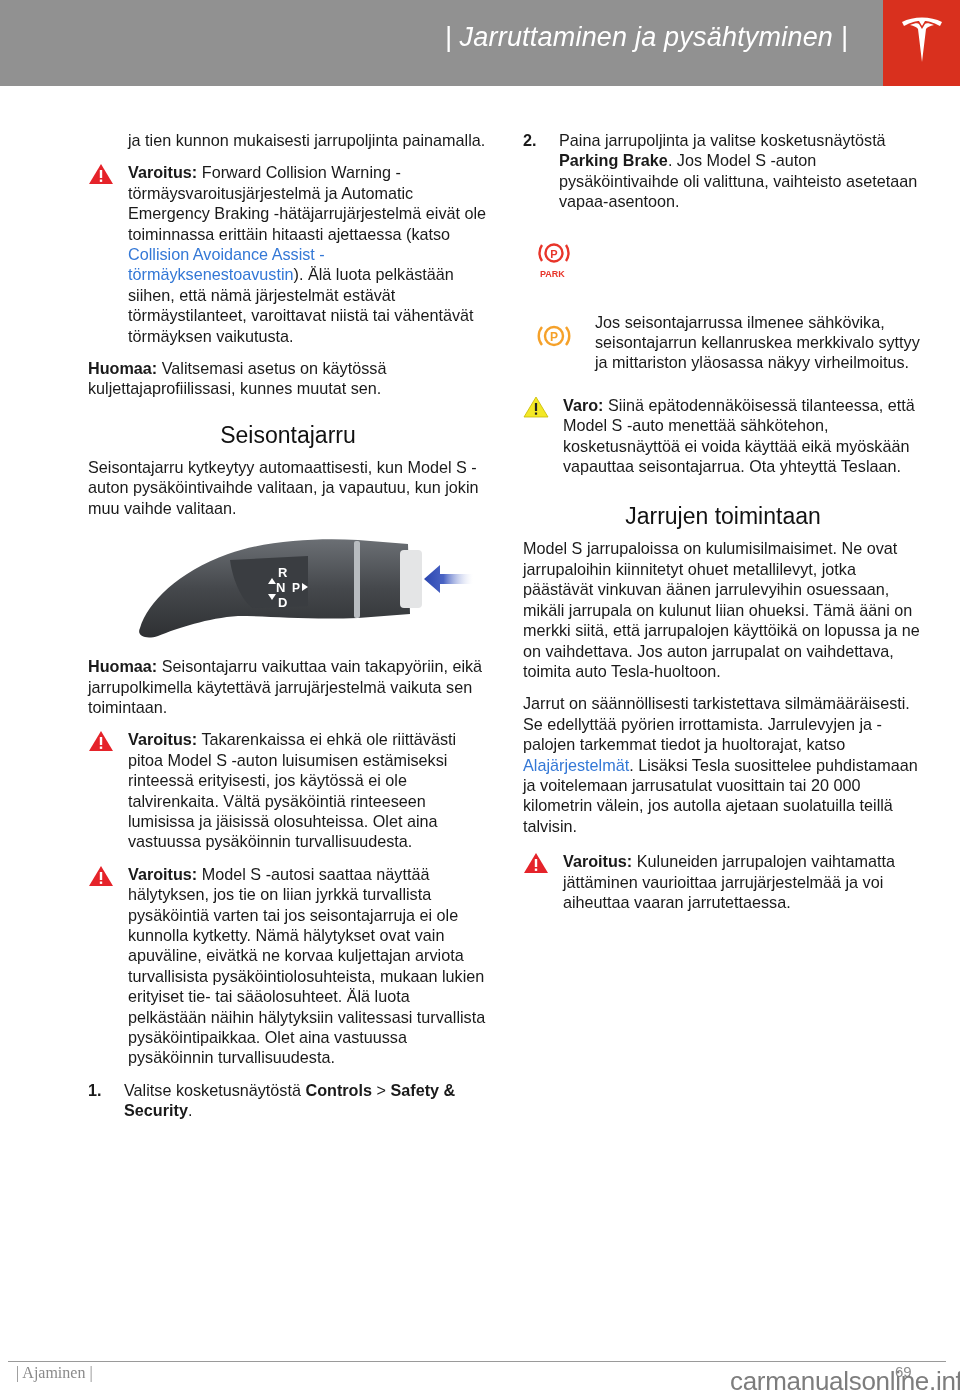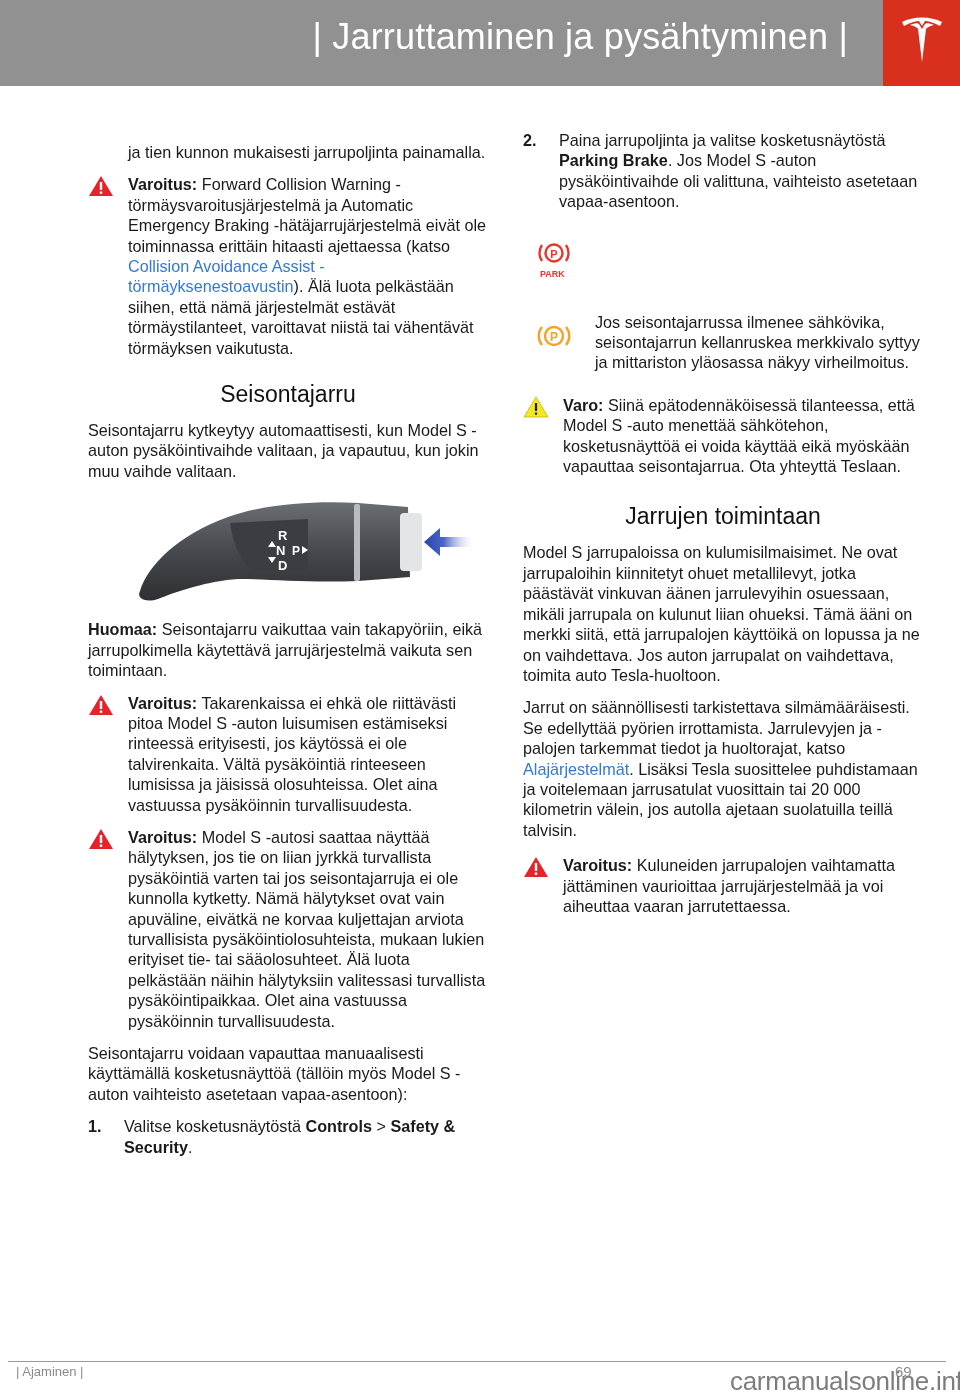--- a/index.html
+++ b/index.html
@@ -1,46 +1,46 @@
 <!DOCTYPE html>
 <html><head>
 <meta charset="utf-8">
 <style>
   html, body { margin: 0; padding: 0; background: #ffffff; }
   body { width: 960px; height: 1396px; position: relative; overflow: hidden;
          font-family: "Liberation Sans", "DejaVu Sans", sans-serif; color: #1a1a1a; }
   .header { position: absolute; left: 0; top: 0; width: 960px; height: 86px; background: #919191; }
-  .header-title { position: absolute; right: 112px; top: 16px; font-size: 36px; color: #ffffff; letter-spacing: 0.2px; white-space: nowrap; }
+  .header-title { position: absolute; right: 112px; top: 22px; font-size: 27px; color: #ffffff; letter-spacing: 0.2px; white-space: nowrap; font-style: italic; }
   .logo-box { position: absolute; right: 0; top: 0; width: 77px; height: 86px; background: #d9301e; }
   .logo-box svg { position: absolute; left: 18px; top: 16px; }
 
   .col { position: absolute; font-size: 16.2px; line-height: 20.4px; }
   .col-left { left: 88px; top: 130px; width: 400px; }
   .col-right { left: 523px; top: 130px; width: 400px; }
 
-  p { margin: 12px 0 12px 0; }
+  p { margin: 0 0 12px 0; }
   .indent { padding-left: 40px; }
   b { font-weight: bold; }
   .link { color: #3478d6; }
 
   .warn { position: relative; padding-left: 40px; margin: 0 0 12px 0; }
   .warn .tri { position: absolute; left: 0; top: 1px; width: 26px; height: 22px; }
 
   h2 { font-size: 23px; font-weight: normal; margin: 22px 0 8px 0; line-height: 28px; color: #111; text-align: center; }
 
   .lever { position: relative; width: 360px; height: 110px; margin: 14px 0 14px 30px; }
 
   .step { position: relative; padding-left: 36px; margin: 0 0 12px 0; }
   .step .num { position: absolute; left: 0; top: 0; font-weight: bold; }
 
   .ind { position: relative; padding-left: 72px; margin: 18px 0 22px 0; min-height: 60px; }
   .ind .ico { position: absolute; left: 14px; top: 10px; }
 
   .footer-line { position: absolute; left: 8px; top: 1361px; width: 938px; height: 1px; background: #9a9a9a; }
-  .footer-left { position: absolute; left: 16px; top: 1364px; font-size: 13px; color: #8a8a8a; }
+  .footer-left { position: absolute; left: 16px; top: 1364px; font-size: 16px; color: #8a8a8a; font-family: Liberation Serif, serif; }
   .footer-right { position: absolute; left: 895px; top: 1363px; font-size: 15px; color: #8a8a8a; }
   .watermark { position: absolute; left: 730px; top: 1366px; font-size: 26px; color: #7d7d7d; font-family: "Liberation Sans", sans-serif; letter-spacing: -0.3px; }
 </style>
 </head>
 <body>
 
 <div class="header">
   <div class="header-title">| Jarruttaminen ja pysähtyminen |</div>
   <div class="logo-box">
     <svg width="42" height="52" viewBox="0 0 42 52">
@@ -55,20 +55,21 @@
 
   <div class="warn">
     <svg class="tri" viewBox="0 0 26 22">
         <path d="M13 1 L25 21 L1 21 Z" fill="#e5232a"></path>
         <rect x="11.8" y="7" width="2.4" height="8" fill="#fff"></rect>
         <rect x="11.8" y="16.5" width="2.4" height="2.4" fill="#fff"></rect>
       </svg>
     <b>Varoitus:</b><span> Forward Collision Warning -törmäysvaroitusjärjestelmä ja Automatic Emergency Braking -hätäjarrujärjestelmä eivät ole toiminnassa erittäin hitaasti ajettaessa (katso </span><span class="link">Collision Avoidance Assist -törmäyksenestoavustin</span><span>). Älä luota pelkästään siihen, että nämä järjestelmät estävät törmäystilanteet, varoittavat niistä tai vähentävät törmäyksen vaikutusta.</span>
   </div>
 
+  <p><b>Huomaa:</b><span> Valitsemasi asetus on käytössä kuljettajaprofiilissasi, kunnes muutat sen.</span></p>
 
   <h2>Seisontajarru</h2>
   <p>Seisontajarru kytkeytyy automaattisesti, kun Model S -auton pysäköintivaihde valitaan, ja vapautuu, kun jokin muu vaihde valitaan.</p>
 
   <div class="lever">
     <svg width="360" height="110" viewBox="0 0 360 110">
       <defs>
         <linearGradient id="lv" x1="0" y1="0" x2="0" y2="1">
           <stop offset="0" stop-color="#6b6f74"></stop>
             <stop offset="0.5" stop-color="#45484c"></stop>
@@ -108,21 +109,20 @@
 
   <div class="warn">
     <svg class="tri" viewBox="0 0 26 22">
         <path d="M13 1 L25 21 L1 21 Z" fill="#e5232a"></path>
         <rect x="11.8" y="7" width="2.4" height="8" fill="#fff"></rect>
         <rect x="11.8" y="16.5" width="2.4" height="2.4" fill="#fff"></rect>
       </svg>
     <b>Varoitus:</b><span> Model S -autosi saattaa näyttää hälytyksen, jos tie on liian jyrkkä turvallista pysäköintiä varten tai jos seisontajarruja ei ole kunnolla kytketty. Nämä hälytykset ovat vain apuväline, eivätkä ne korvaa kuljettajan arviota turvallisista pysäköintiolosuhteista, mukaan lukien erityiset tie- tai sääolosuhteet. Älä luota pelkästään näihin hälytyksiin valitessasi turvallista pysäköintipaikkaa. Olet aina vastuussa pysäköinnin turvallisuudesta.</span>
   </div>
 
-  <p>Seisontajarru voidaan vapauttaa manuaalisesti käyttämällä kosketusnäyttöä (tällöin myös Model S -auton vaihteisto asetetaan vapaa-asentoon):</p>
 
   <div class="step">
     <span class="num">1.</span><span>Valitse kosketusnäytöstä </span><b>Controls</b><span> &gt; </span><b>Safety &amp; Security</b><span>.</span>
   </div>
 </div>
 
 <div class="col col-right">
   <div class="step">
     <span class="num">2.</span><span>Paina jarrupoljinta ja valitse kosketusnäytöstä </span><b>Parking Brake</b><span>. Jos Model S -auton pysäköintivaihde oli valittuna, vaihteisto asetetaan vapaa-asentoon.</span>
   </div>

